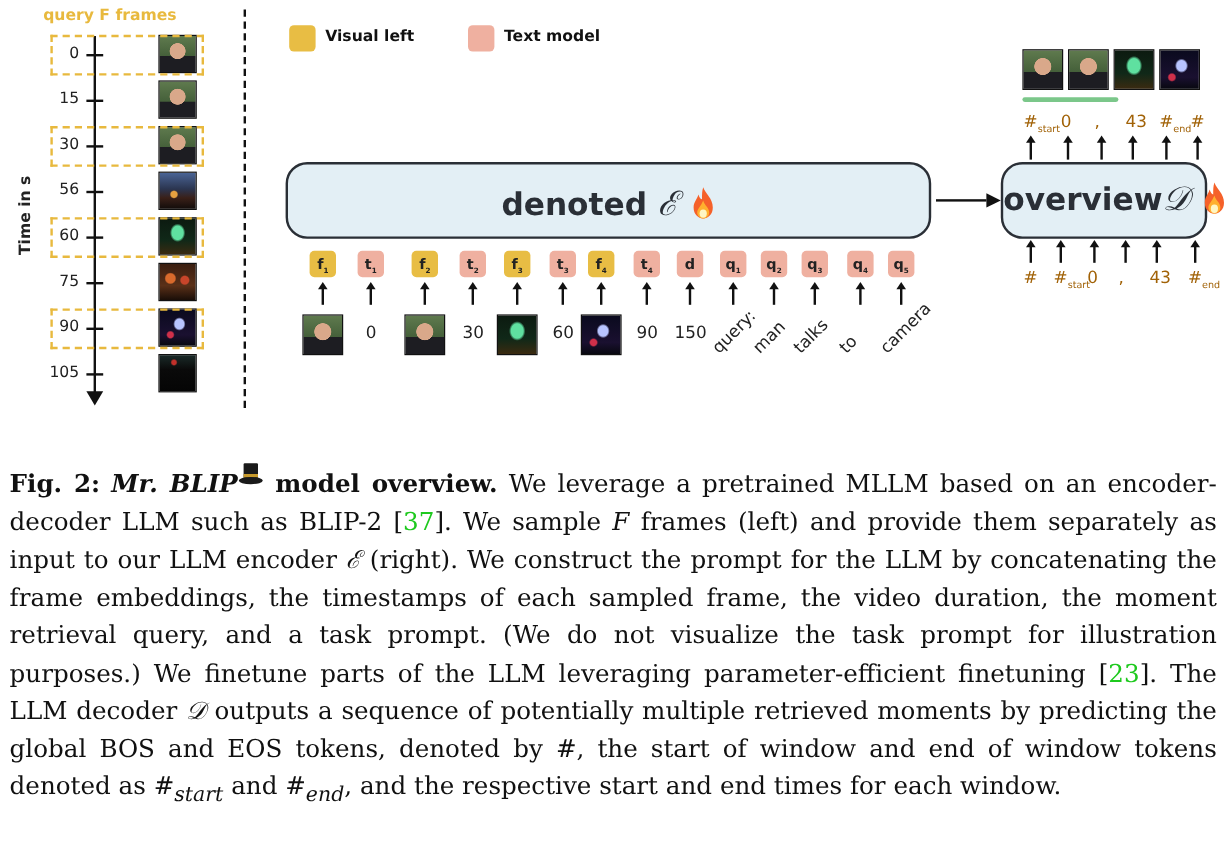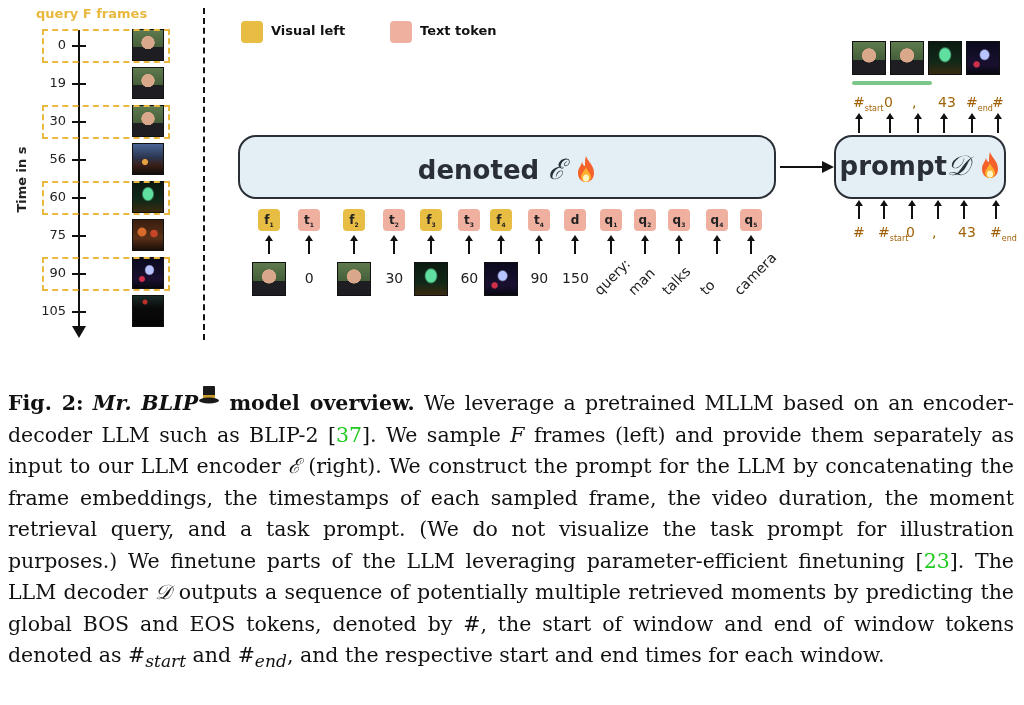--- a/index.html
+++ b/index.html
@@ -53,21 +53,21 @@
 <div class="abs sample-title">query F frames</div>
 <div class="abs vlabel">Time in s</div>
 <div class="abs axis-line"></div>
 <div class="abs axis-arrow"></div>
 <div id="timeline">
     <div class="abs tick" style="top: 45px;"></div>
     <div class="abs tick-label" style="top: 37px;">0</div>
     <div class="abs frame" style="top: 29px; background: radial-gradient(circle at 50% 42%, rgb(217, 168, 138) 0px, rgb(217, 168, 138) 28%, transparent 30%), linear-gradient(rgb(95, 122, 78) 0%, rgb(69, 96, 58) 55%, rgb(29, 29, 34) 56%, rgb(29, 29, 34) 100%);"></div>
     <div class="abs sel-box" style="top: 29px;"></div>
     <div class="abs tick" style="top: 83px;"></div>
-    <div class="abs tick-label" style="top: 75px;">19</div>
+    <div class="abs tick-label" style="top: 75px;">15</div>
     <div class="abs frame" style="top: 67px; background: radial-gradient(circle at 50% 42%, rgb(217, 168, 138) 0px, rgb(217, 168, 138) 28%, transparent 30%), linear-gradient(rgb(95, 122, 78) 0%, rgb(69, 96, 58) 55%, rgb(29, 29, 34) 56%, rgb(29, 29, 34) 100%);"></div>
     <div class="abs tick" style="top: 121px;"></div>
     <div class="abs tick-label" style="top: 113px;">30</div>
     <div class="abs frame" style="top: 105px; background: radial-gradient(circle at 50% 42%, rgb(217, 168, 138) 0px, rgb(217, 168, 138) 28%, transparent 30%), linear-gradient(rgb(95, 122, 78) 0%, rgb(69, 96, 58) 55%, rgb(29, 29, 34) 56%, rgb(29, 29, 34) 100%);"></div>
     <div class="abs sel-box" style="top: 105px;"></div>
     <div class="abs tick" style="top: 159px;"></div>
     <div class="abs tick-label" style="top: 151px;">56</div>
     <div class="abs frame" style="top: 143px; background: radial-gradient(circle at 40% 60%, rgb(230, 160, 64) 0px, rgb(230, 160, 64) 10%, transparent 14%), linear-gradient(rgb(74, 100, 149) 0%, rgb(43, 53, 80) 45%, rgb(58, 32, 24) 70%, rgb(18, 12, 10) 100%);"></div>
     <div class="abs tick" style="top: 197px;"></div>
     <div class="abs tick-label" style="top: 189px;">60</div>
@@ -82,21 +82,21 @@
     <div class="abs sel-box" style="top: 257px;"></div>
     <div class="abs tick" style="top: 311px;"></div>
     <div class="abs tick-label" style="top: 303px;">105</div>
     <div class="abs frame" style="top: 295px; background: radial-gradient(circle at 40% 20%, rgb(192, 48, 42) 0px, rgb(192, 48, 42) 6%, transparent 10%), linear-gradient(rgb(26, 42, 40) 0%, rgb(10, 10, 10) 40%, rgb(5, 5, 5) 100%);"></div>
   </div>
 <div class="abs divider"></div>
 
 <div class="abs legend-sw" style="left:241px;top:21px;background:#e8bd44;"></div>
 <div class="abs legend-txt" style="left:271px;top:23px;">Visual left</div>
 <div class="abs legend-sw" style="left:390px;top:21px;background:#efb0a0;"></div>
-<div class="abs legend-txt" style="left:420px;top:23px;">Text token</div>
+<div class="abs legend-txt" style="left:420px;top:23px;">Text model</div>
 
 <div class="abs encoder">
   <div style="position:absolute;left:0;right:0;top:12px;text-align:center;" class="block-label">
     <span>denoted</span>
     <span class="script">ℰ</span>
     <svg class="fire" viewBox="0 0 20 28">
       <path d="M10 1 C12 7 18 10 18 18 C18 24 14 27 10 27 C6 27 2 24 2 18 C2 13 5 11 6 7 C7 10 8 11 9 11 C9 7 9 4 10 1Z" fill="#f5612a"></path>
       <path d="M10 12 C11 16 15 18 15 22 C15 25 12.5 27 10 27 C7.5 27 5 25 5 22 C5 19 8 17 10 12Z" fill="#ffb02e"></path>
       <ellipse cx="10" cy="23" rx="3" ry="3.5" fill="#fff6c4"></ellipse>
     </svg>
@@ -145,21 +145,21 @@
     <div class="abs in-val rot" style="left: 708px; top: 282px;">to</div>
     <div class="abs token tok-t" style="left: 740px;"><span>q</span><sub>5</sub></div>
     <div class="abs uparrow" style="left: 750px; top: 240px;"></div>
     <div class="abs in-val rot" style="left: 742px; top: 282px;">camera</div>
   </div>
 
 <div class="abs link-arrow"></div>
 
 <div class="abs decoder">
   <div style="position:absolute;left:0;right:0;top:12px;text-align:center;" class="block-label">
-    <span>prompt</span><span class="script">𝒟</span>
+    <span>overview</span><span class="script">𝒟</span>
     <svg class="fire" viewBox="0 0 20 28">
       <path d="M10 1 C12 7 18 10 18 18 C18 24 14 27 10 27 C6 27 2 24 2 18 C2 13 5 11 6 7 C7 10 8 11 9 11 C9 7 9 4 10 1Z" fill="#f5612a"></path>
       <path d="M10 12 C11 16 15 18 15 22 C15 25 12.5 27 10 27 C7.5 27 5 25 5 22 C5 19 8 17 10 12Z" fill="#ffb02e"></path>
       <ellipse cx="10" cy="23" rx="3" ry="3.5" fill="#fff6c4"></ellipse>
     </svg>
   </div>
 </div>
 <div id="dec-io">
     <div class="abs dec-tok" style="left: 853px; top: 94px;"><span>#</span><sub>start</sub></div>
     <div class="abs uparrow" style="left: 858px; top: 118px; height: 15px;"></div>

